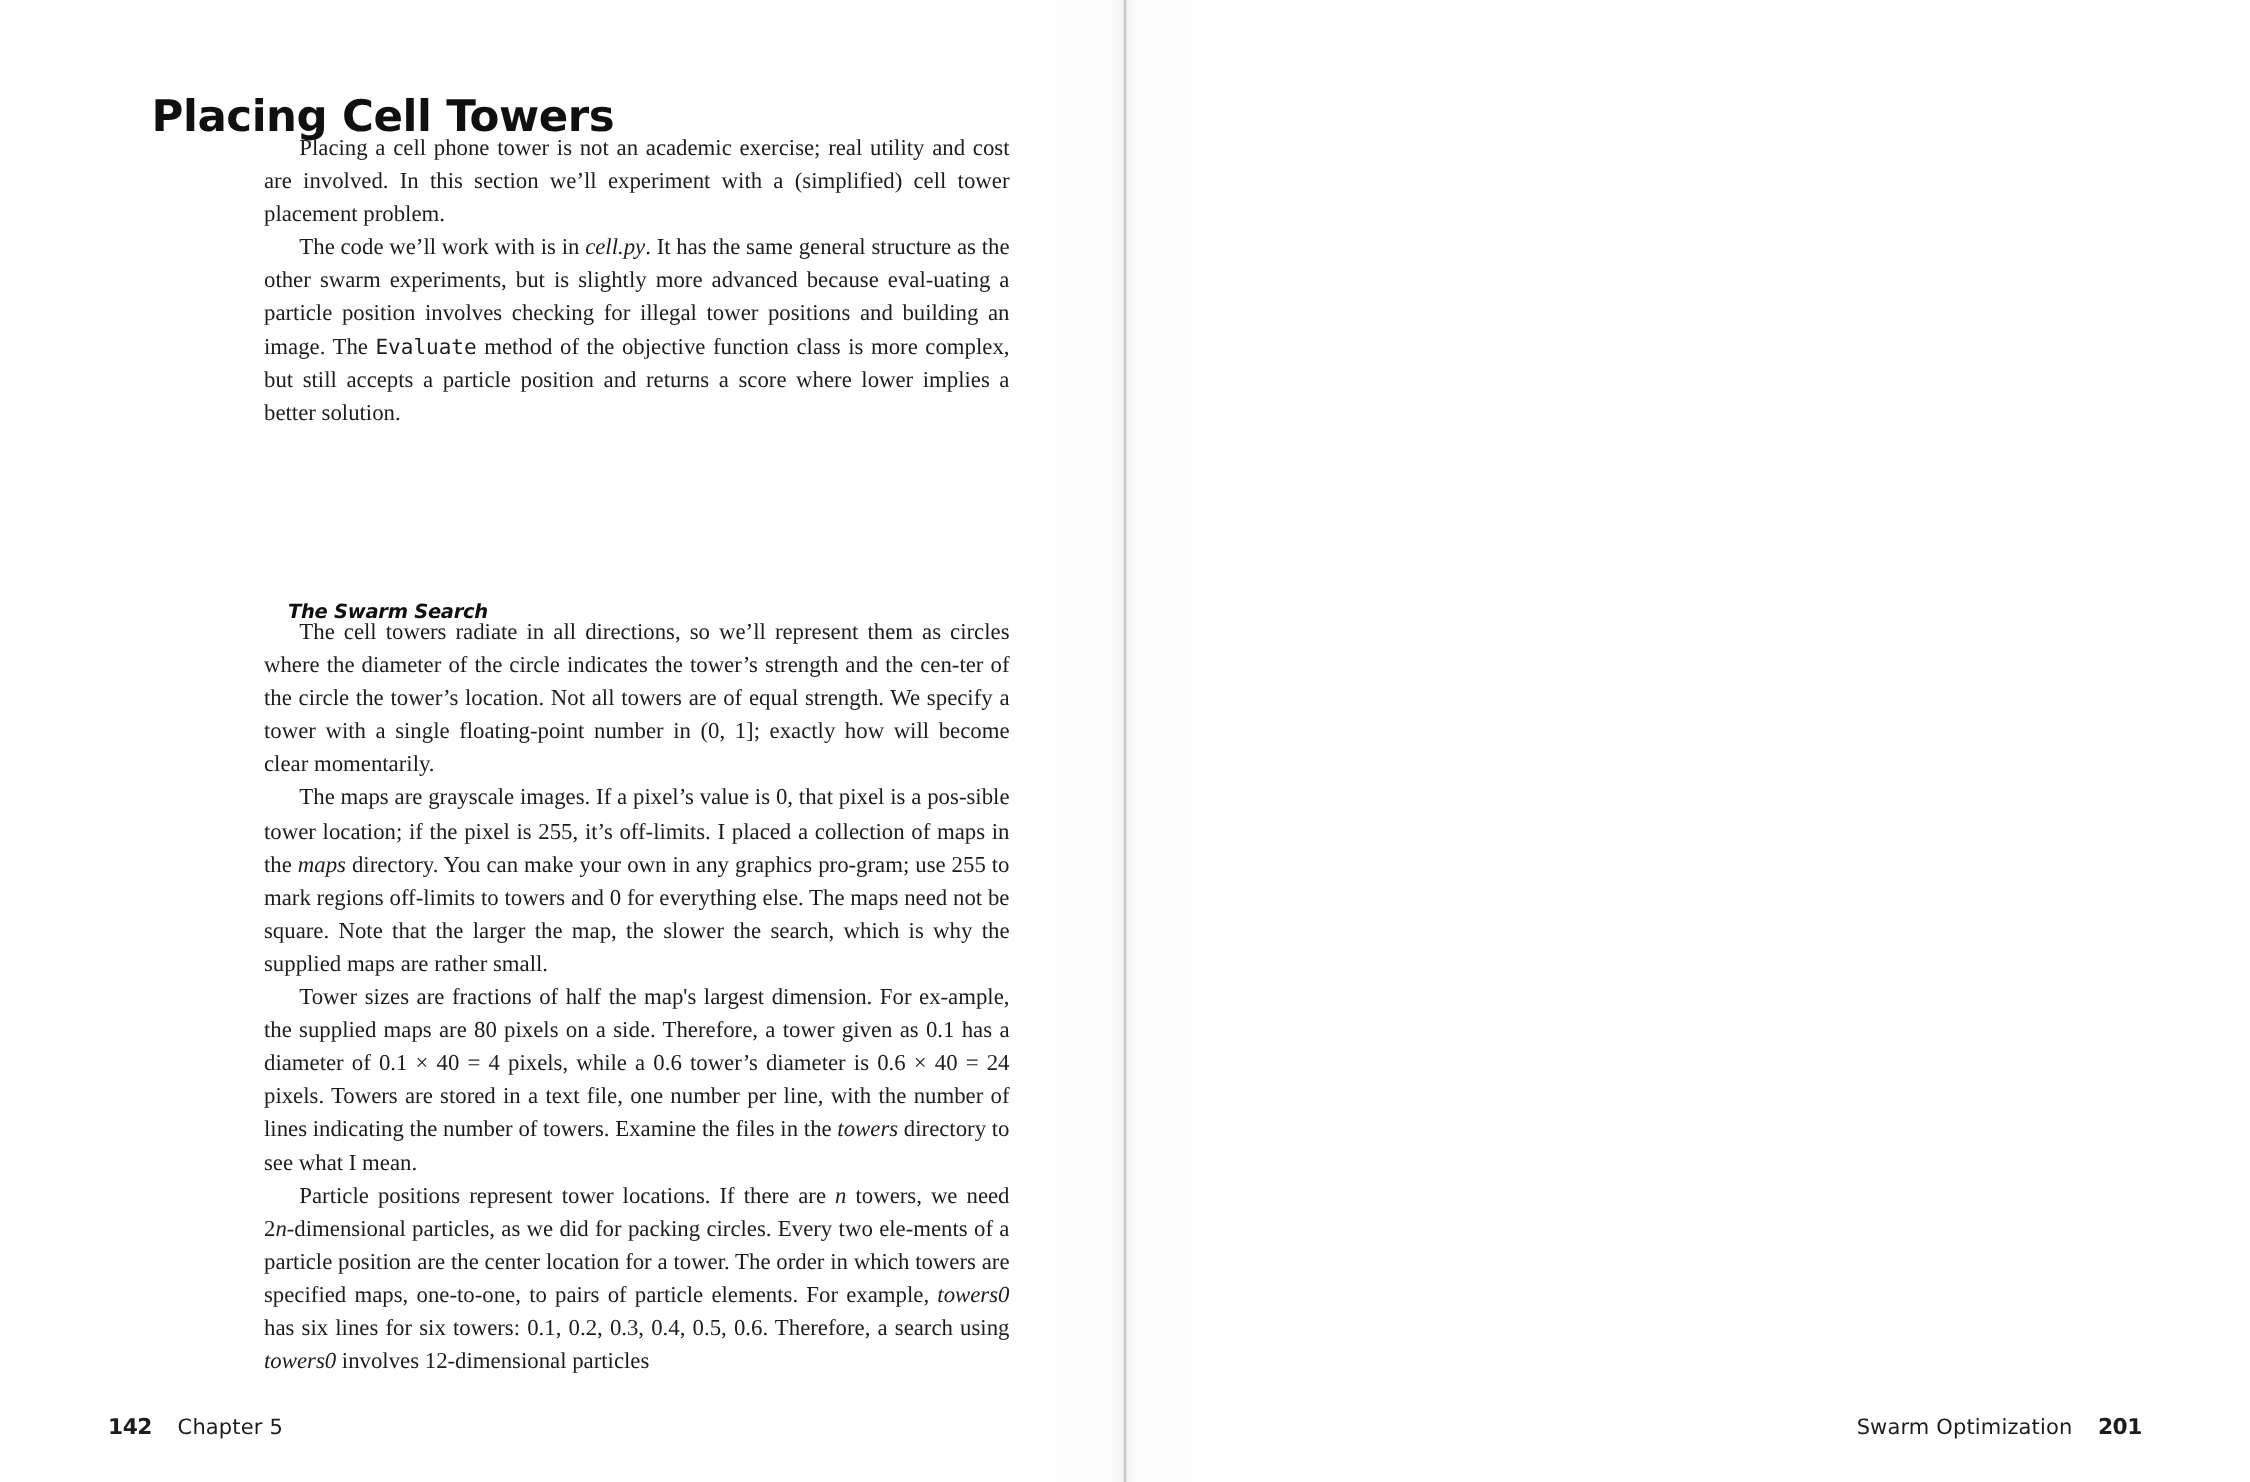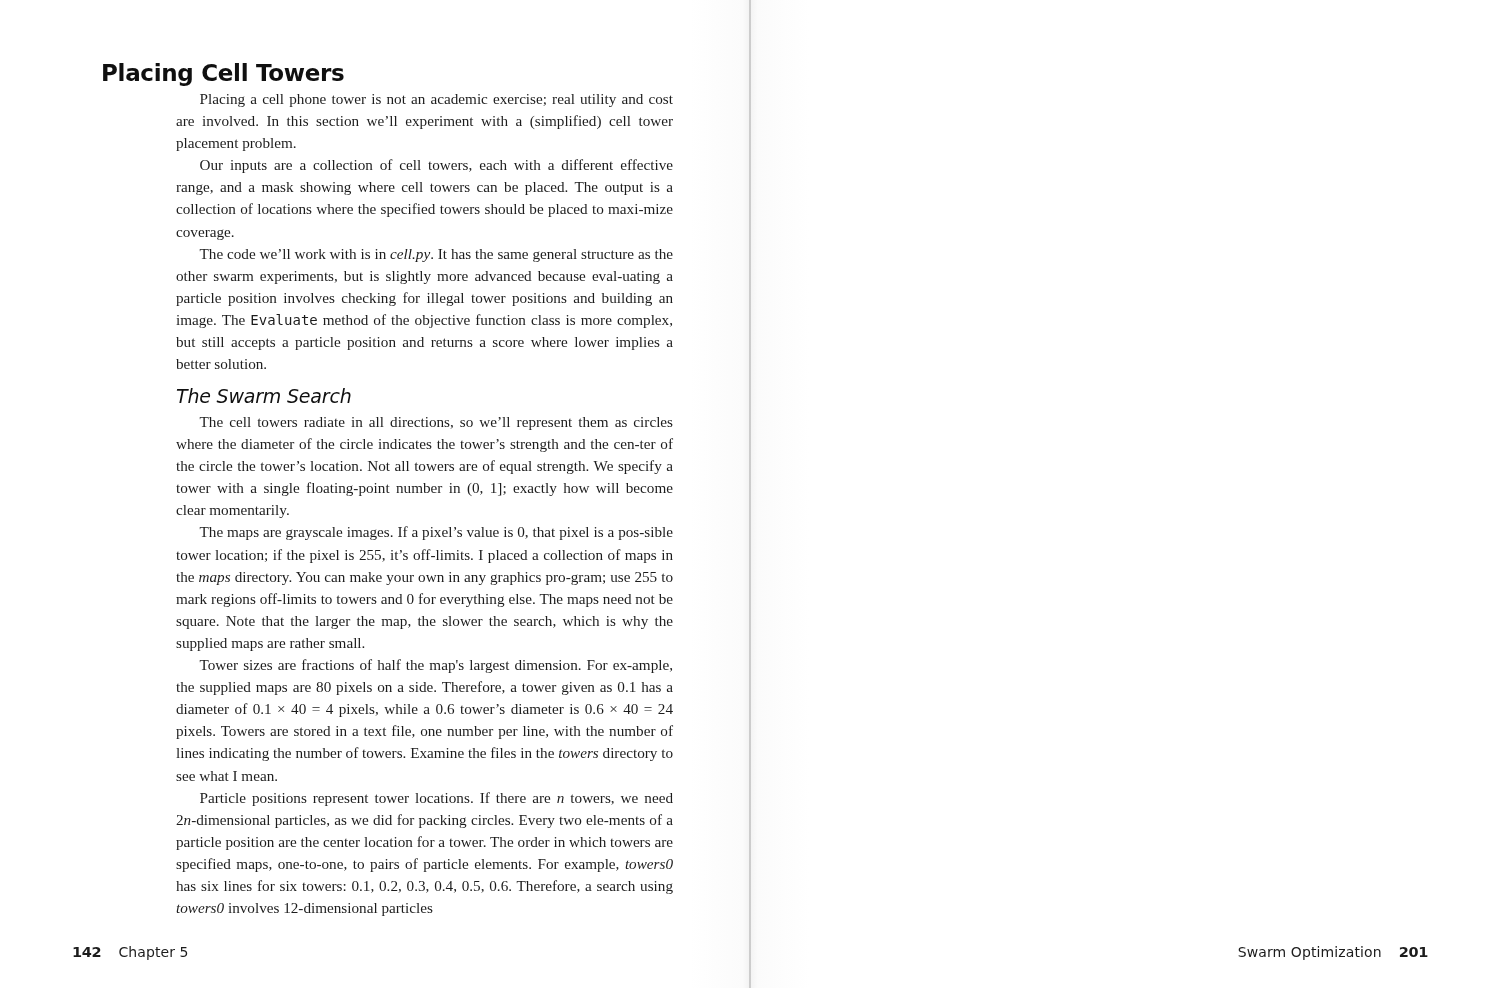--- a/index.html
+++ b/index.html
@@ -52,33 +52,33 @@
     color: #1c1c1c;
   }
   .col.left-col  { left: 176px; top: 88px;  width: 497px; }
 
   h1.chapter-head {
     position: absolute;
     left: 101px;
     top: 60px;
     margin: 0;
     font-family: "DejaVu Sans", sans-serif;
-    font-size: 23px;
+    font-size: 29px;
     font-weight: bold;
     letter-spacing: -0.3px;
     color: #101010;
   }
   h2.sub-head {
     font-family: "DejaVu Sans", sans-serif;
-    font-size: 19px;
-    font-weight: normal;
+    font-size: 13px;
+    font-weight: bold;
     font-style: italic;
     letter-spacing: -0.2px;
     color: #101010;
-    margin: 0;
+    margin: 16px;
     padding: 0;
   }
   .subhead-wrap {
     position: absolute;
     left: 176px;
     top: 385px;
     width: 497px;
   }
 
   p {
@@ -119,21 +119,20 @@
 <body>
 
 <div class="spread">
 
   <div class="page left">
 
     <h1 class="chapter-head">Placing Cell Towers</h1>
 
     <div class="col left-col">
       <p>Placing a cell phone tower is not an academic exercise; real utility and cost are involved. In this section we’ll experiment with a (simplified) cell tower placement problem.</p>
-      <p>Our inputs are a collection of cell towers, each with a different effective range, and a mask showing where cell towers can be placed. The output is a collection of locations where the specified towers should be placed to maxi‑mize coverage.</p>
       <p>The code we’ll work with is in <i>cell.py</i>. It has the same general structure as the other swarm experiments, but is slightly more advanced because eval‑uating a particle position involves checking for illegal tower positions and building an image. The <span class="mono">Evaluate</span> method of the objective function class is more complex, but still accepts a particle position and returns a score where lower implies a better solution.</p>
     </div>
 
     <div class="subhead-wrap">
       <h2 class="sub-head">The Swarm Search</h2>
     </div>
 
     <div class="col left-col" style="top:411px;">
       <p>The cell towers radiate in all directions, so we’ll represent them as circles where the diameter of the circle indicates the tower’s strength and the cen‑ter of the circle the tower’s location. Not all towers are of equal strength. We specify a tower with a single floating-point number in (0,&nbsp;1]; exactly how will become clear momentarily.</p>
       <p>The maps are grayscale images. If a pixel’s value is 0, that pixel is a pos‑sible tower location; if the pixel is 255, it’s off‑limits. I placed a collection of maps in the <i>maps</i> directory. You can make your own in any graphics pro‑gram; use 255 to mark regions off‑limits to towers and 0 for everything else. The maps need not be square. Note that the larger the map, the slower the search, which is why the supplied maps are rather small.</p>

